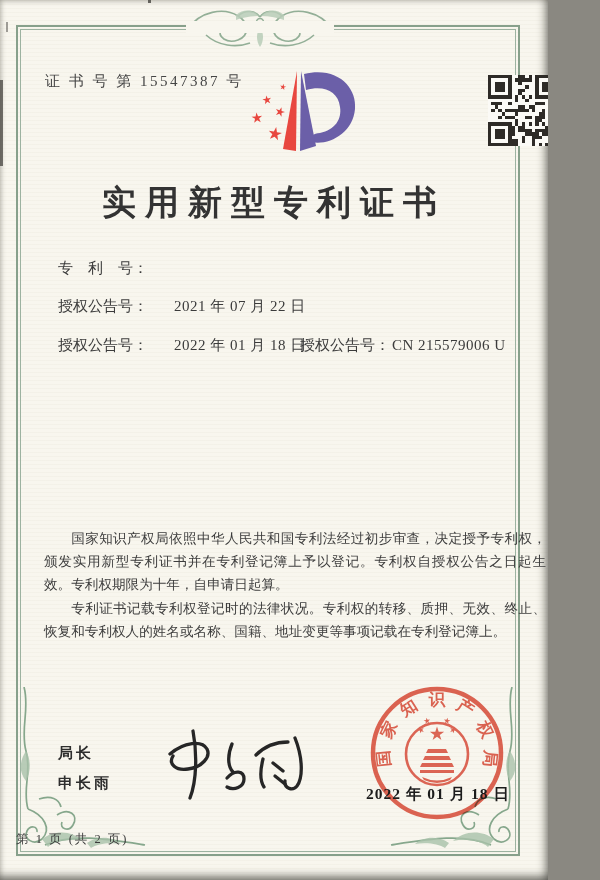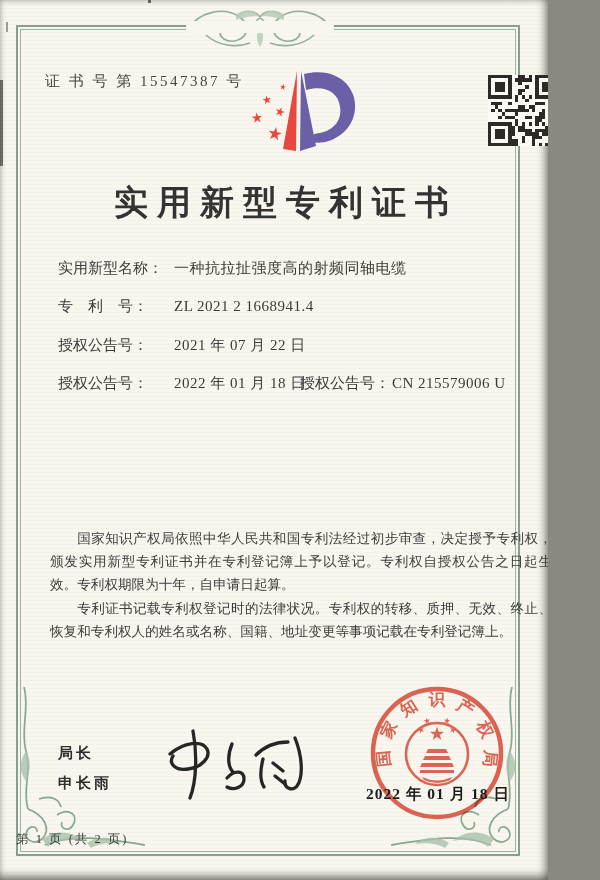--- a/index.html
+++ b/index.html
@@ -5,28 +5,28 @@
   html,body{margin:0;padding:0;background:#8a8881;}
   .page{position:relative;width:548px;height:880px;overflow:hidden;
     background:#f8f6ee;
     background-image:repeating-linear-gradient(180deg, rgba(160,150,120,0.05) 0 1px, rgba(0,0,0,0) 1px 4px);
     font-family:"Liberation Serif","DejaVu Serif",serif;color:#3a3a3a;
     box-shadow:inset -7px 0 8px -4px rgba(55,55,50,.55), inset 0 -8px 8px -4px rgba(45,45,40,.6), inset 3px 3px 5px -2px rgba(120,118,105,.35);}
   .frame{position:absolute;left:16px;top:25px;right:28px;bottom:24px;border:2px solid #87a08b;pointer-events:none;}
   .frame::after{content:"";position:absolute;inset:2px;border:1px solid #9cb2a0;}
   .cert-number{position:absolute;left:45px;top:72px;font-size:15px;letter-spacing:2.5px;color:#454545;}
   .logo{position:absolute;left:230px;top:60px;width:140px;height:106px;}
-  .title{position:absolute;left:0;top:180px;width:100%;text-align:center;font-size:34px;letter-spacing:9px;color:#333;font-weight:600;padding-left:12px;}
+  .title{position:absolute;left:0;top:180px;width:100%;text-align:center;font-size:34px;letter-spacing:9px;color:#333;font-weight:600;}
   .fields{position:absolute;left:58px;top:249px;width:500px;font-size:15px;color:#3b3b3b;}
   .frow{position:relative;display:flex;height:38.5px;align-items:center;white-space:pre-wrap;}
   .flabel{display:inline-block;width:116px;flex:0 0 116px;}
   .fvalue{letter-spacing:.5px;white-space:pre-wrap;}
   .grant-right{position:absolute;left:242px;top:0;display:flex;align-items:center;height:100%;white-space:pre-wrap;}
   .grant-right .flabel{width:auto;flex:0 0 auto;margin-right:2px;}
-  .body-text{position:absolute;left:50px;top:528px;width:502px;font-size:13.6px;line-height:1.68;text-align:justify;color:#3d3d3d;}
+  .body-text{position:absolute;left:44px;top:528px;width:502px;font-size:13.6px;line-height:1.68;text-align:justify;color:#3d3d3d;}
   .body-text p{margin:0 0 2px 0;text-indent:2em;}
   .signer{position:absolute;left:58px;top:738px;font-family:"Liberation Sans","DejaVu Sans",sans-serif;font-size:15px;color:#2e2e2e;letter-spacing:3px;line-height:30px;font-weight:bold;}
   .signature{position:absolute;left:156px;top:718px;width:170px;height:92px;}
   .seal{position:absolute;left:362px;top:678px;width:150px;height:150px;mix-blend-mode:multiply;opacity:.93;}
   .seal-date{position:absolute;left:366px;top:784px;font-size:15.5px;font-weight:600;color:#1c1c1c;letter-spacing:1px;z-index:5;white-space:pre;}
   .footer{position:absolute;left:16px;top:831px;width:100%;font-size:12.5px;letter-spacing:2px;color:#3c3c3c;white-space:pre;}
   .qr{position:absolute;left:488px;top:75px;width:71px;height:71px;background:#fbfaf6;}
   .qr svg{width:100%;height:100%;display:block;}
   .ornament-top{position:absolute;left:176px;top:3px;width:168px;height:54px;}
   .ornament-top .bg{position:absolute;left:10px;top:18px;width:148px;height:12px;background:#f8f6ee;}
@@ -328,26 +328,21 @@
           <rect x="17" y="20" width="1" height="1"></rect>
           <rect x="18" y="20" width="1" height="1"></rect>
         </g>
       </svg>
   </div>
 
   <div class="title">实用新型专利证书</div>
 
   <div class="fields">
     <div class="frow">
-      <span class="flabel">实用新型名称：</span>
-      <span class="fvalue">一种抗拉扯强度高的射频同轴电缆</span>
-    </div>
-    <div class="frow">
       <span class="flabel">专　利　号：</span>
-      <span class="fvalue">ZL 2021 2 1668941.4</span>
     </div>
     <div class="frow">
       <span class="flabel">授权公告号：</span>
       <span class="fvalue">2021 年 07 月 22 日</span>
     </div>
     <div class="frow">
       <span class="flabel">授权公告号：</span>
       <span class="fvalue">2022 年 01 月 18 日</span>
       <span class="grant-right">
         <span class="flabel">授权公告号：</span>

